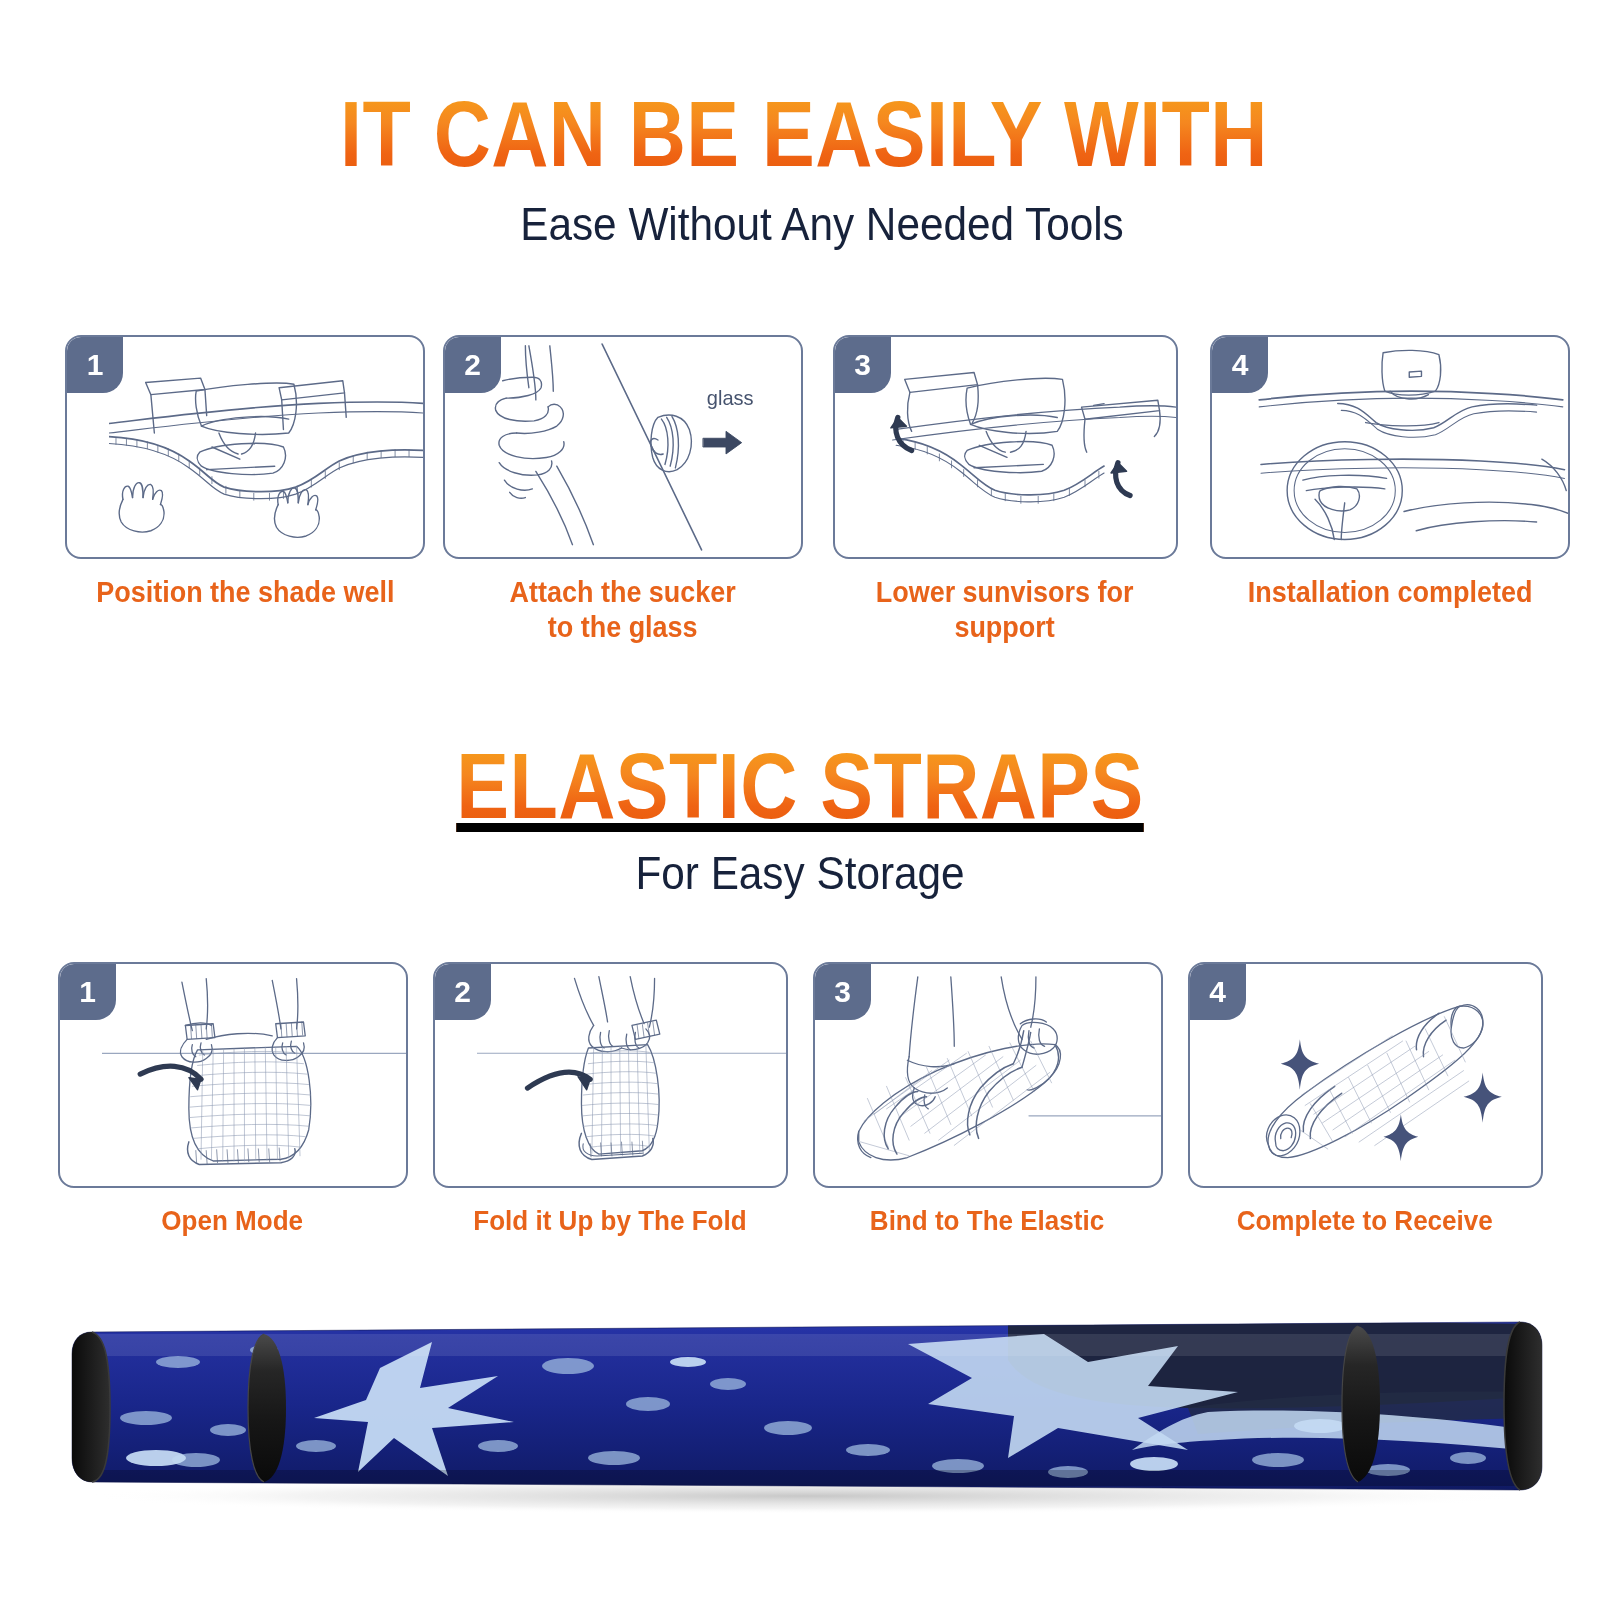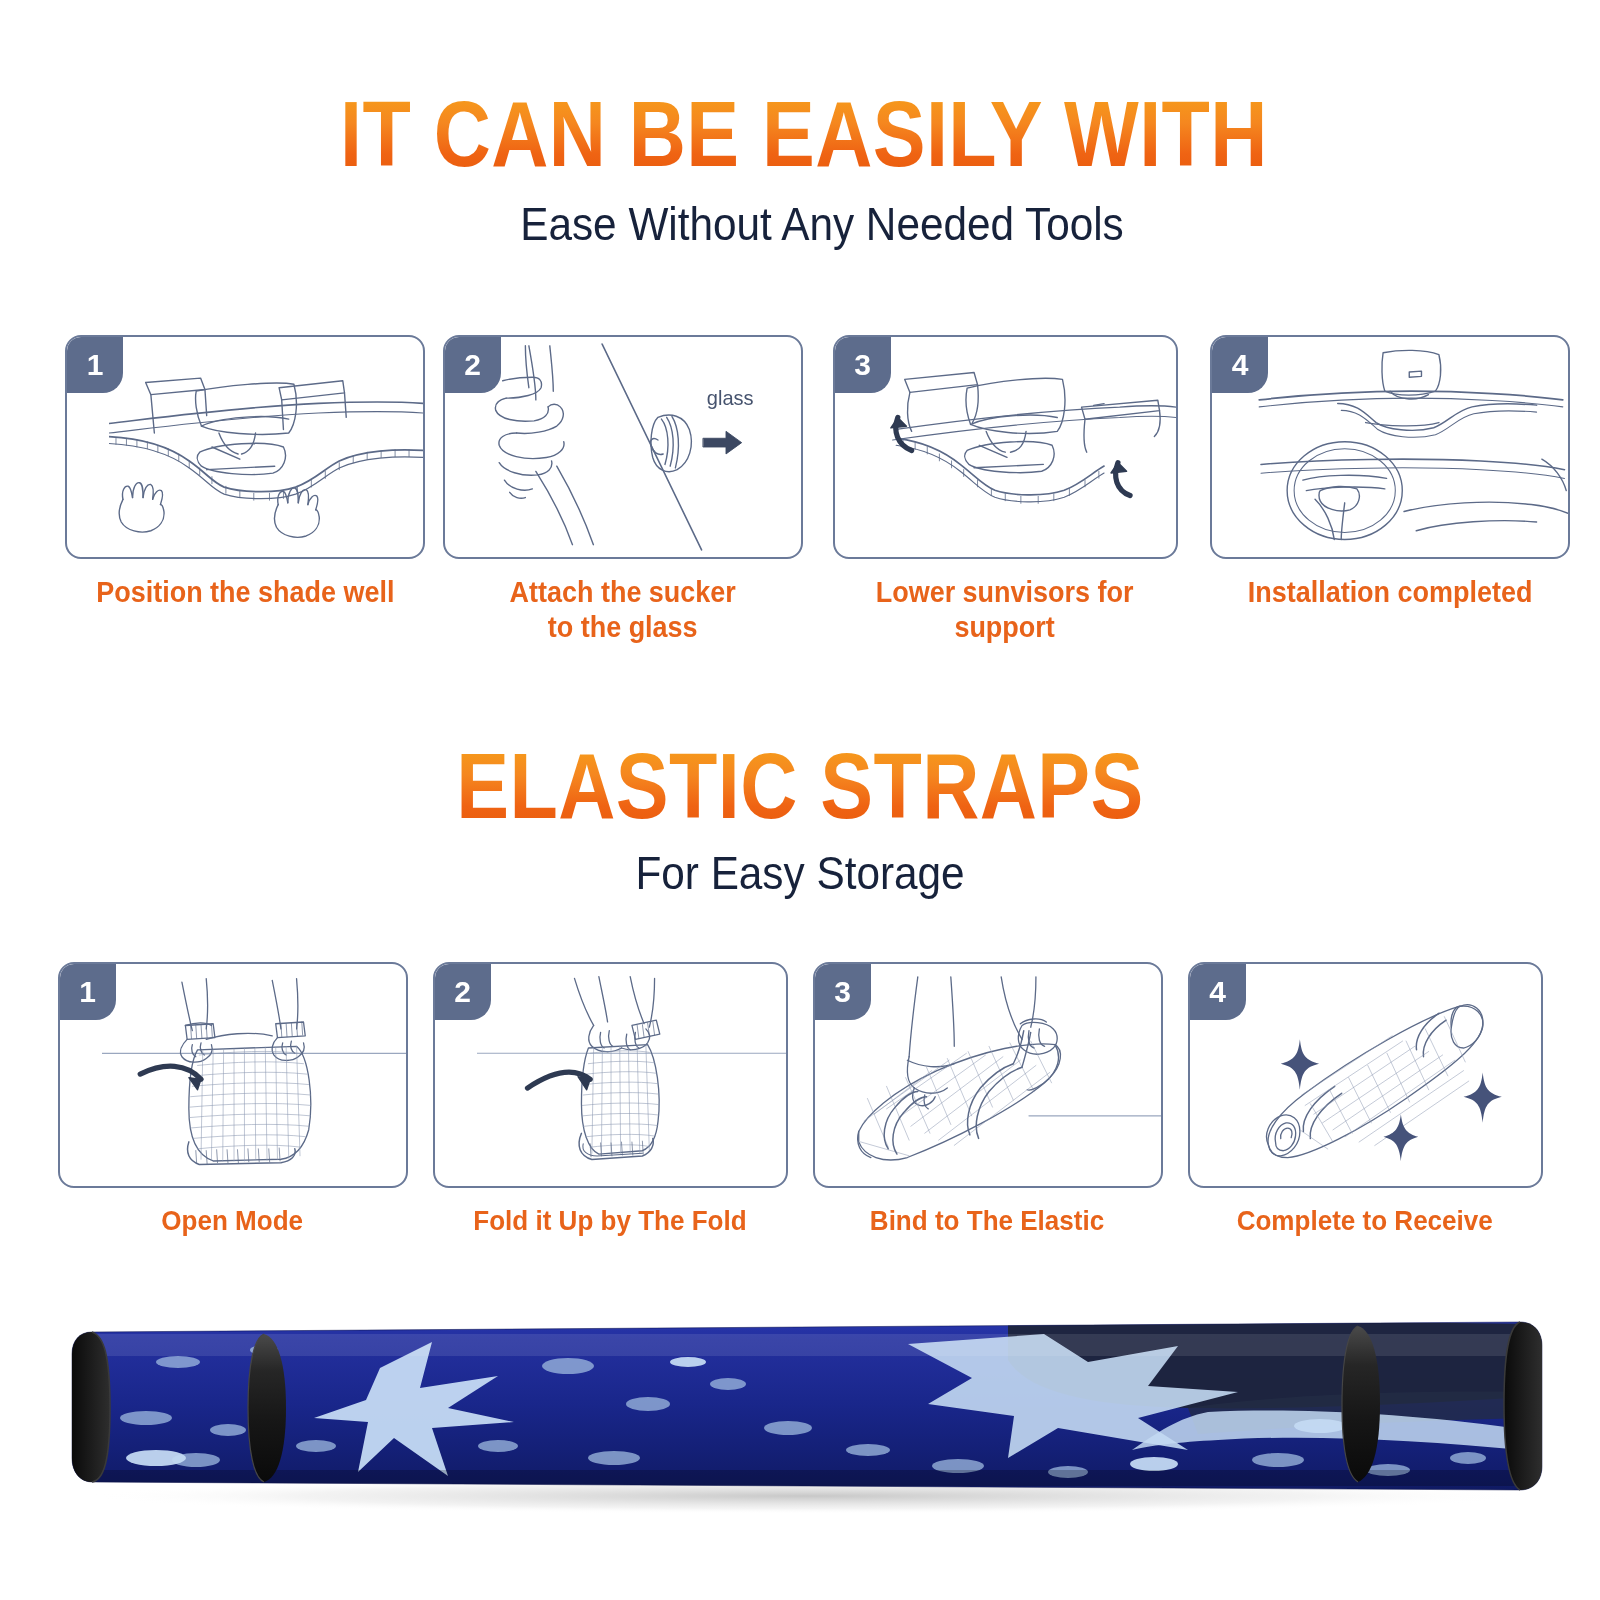--- a/index.html
+++ b/index.html
@@ -301,21 +301,21 @@
             <path d="M186 208 C220 198 280 194 324 198"></path>
 
             <path d="M330 126 C344 134 354 148 358 162"></path>
           </svg>
         </div>
       </div>
       <div class="caption">Installation completed</div>
     </div>
   </div>
 
-  <div class="heading-block" style="position:absolute; left:0; top:740px;">
+  <div class="heading-block" style="position:absolute; left:0; top:740px;text-decoration:underline;">
     <div class="title">ELASTIC STRAPS</div>
   </div>
   <div class="heading-block" style="position:absolute; left:0; top:845px;text-align:center;">
     <div class="subtitle">For Easy Storage</div>
   </div>
 
   <div class="row" style="top:962px;">
 
     <div class="cell" style="width:375px; margin-left:45px;">
       <div class="panel" style="width:350px; height:226px;">

